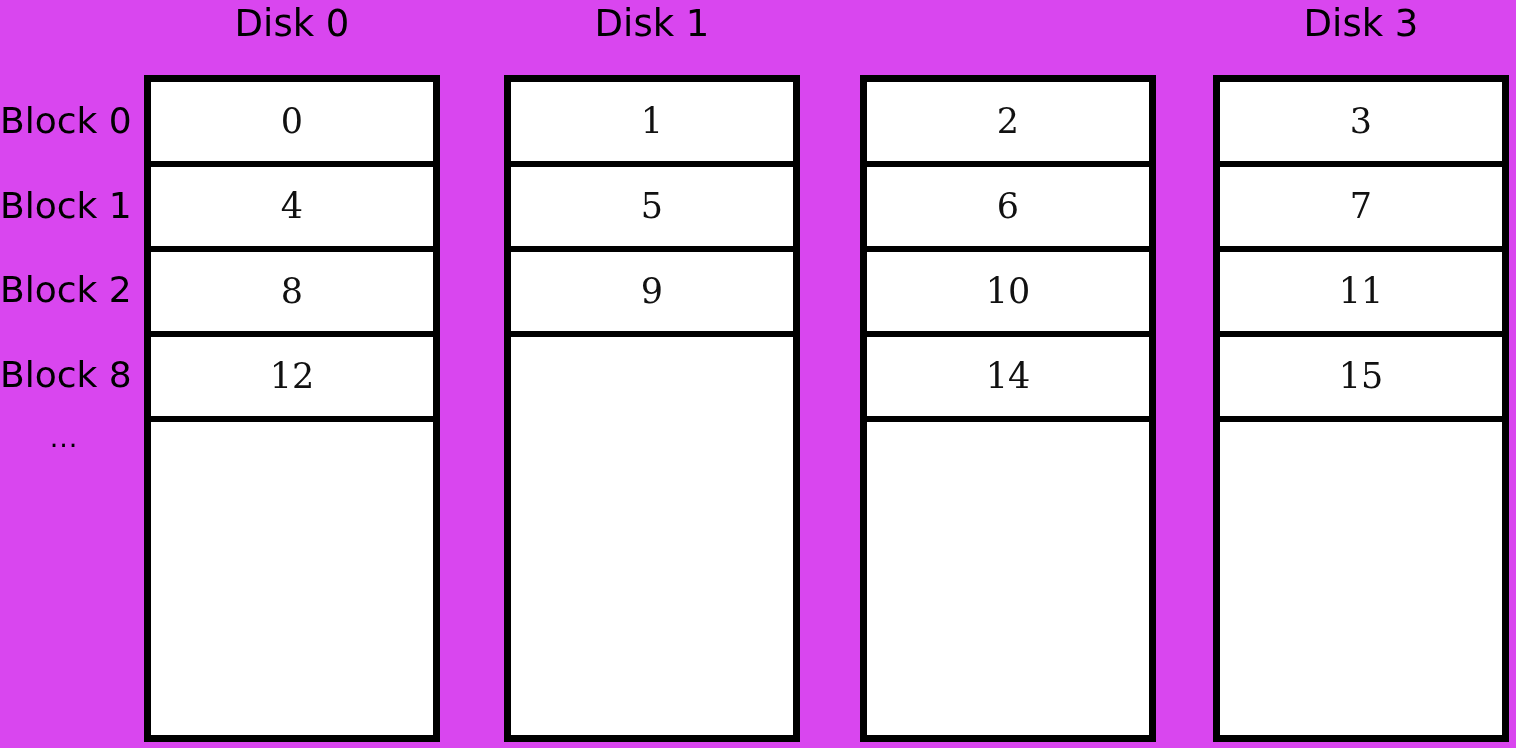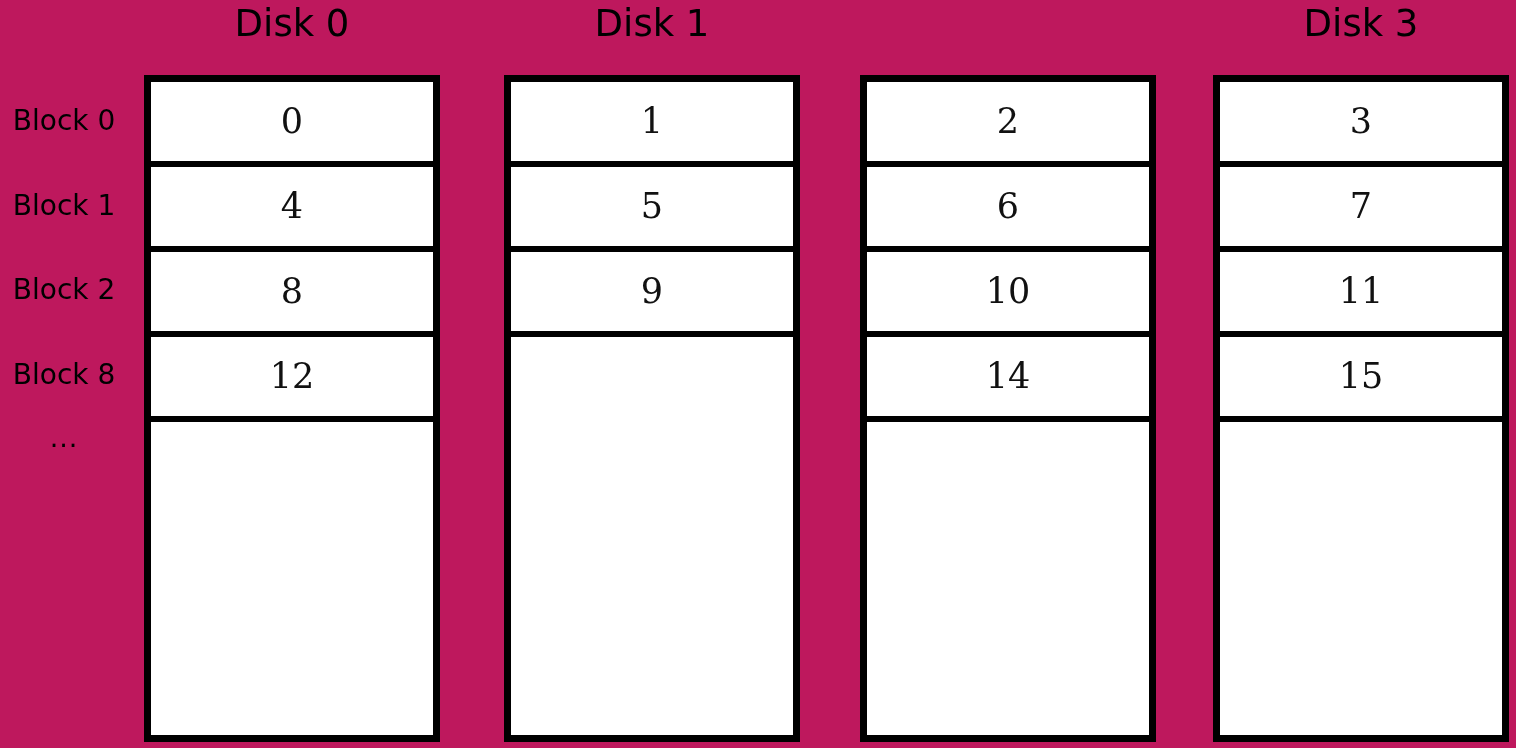--- a/index.html
+++ b/index.html
@@ -10,21 +10,21 @@
   }
   body {
     font-family: "DejaVu Sans", sans-serif;
     color: #000000;
   }
 
   #diagram {
     position: relative;
     width: 1516px;
     height: 748px;
-    background: #be185d;
+    background: #d946ef;
     overflow: hidden;
   }
 
   
   .disk-header {
     position: absolute;
     top: 2px;
     width: 296px;
     text-align: center;
     font-family: "DejaVu Sans", sans-serif;
@@ -33,23 +33,23 @@
     font-weight: 400;
     color: #000000;
     white-space: nowrap;
   }
 
   
   .row-label {
     position: absolute;
     left: 0;
     width: 128px;
-    text-align: center;
+    text-align: left;
     font-family: "DejaVu Sans", sans-serif;
-    font-size: 28px;
+    font-size: 36px;
     line-height: 30px;
     font-weight: 400;
     color: #000000;
     white-space: nowrap;
   }
   .row-label.ellipsis {
     text-align: center;
     width: 128px;
     font-size: 27px;
     letter-spacing: 1px;

